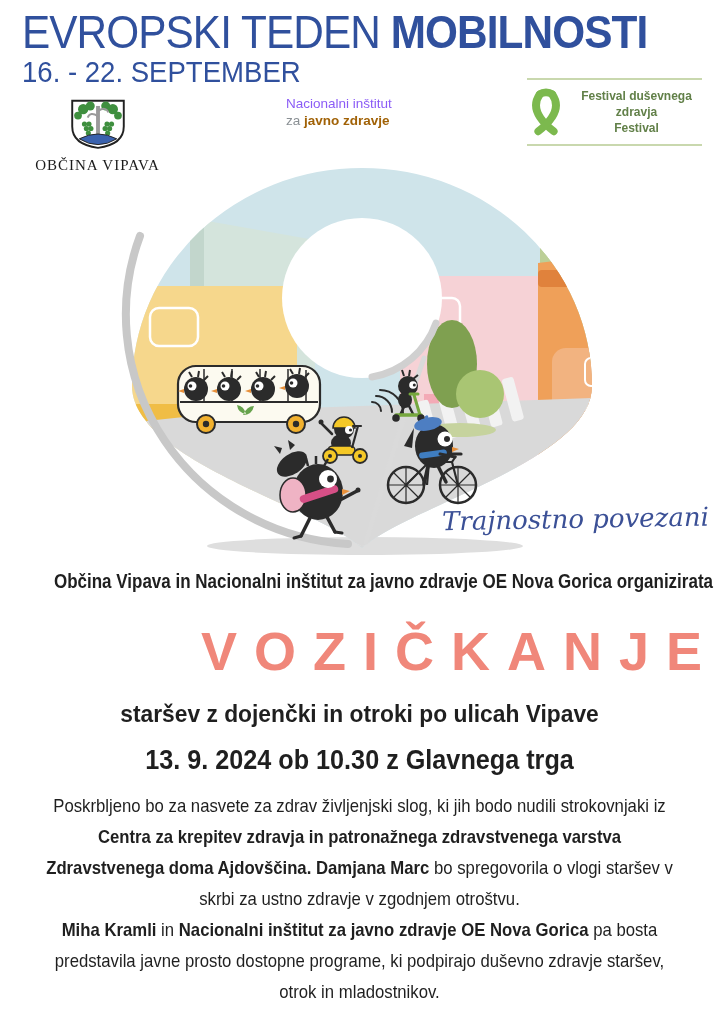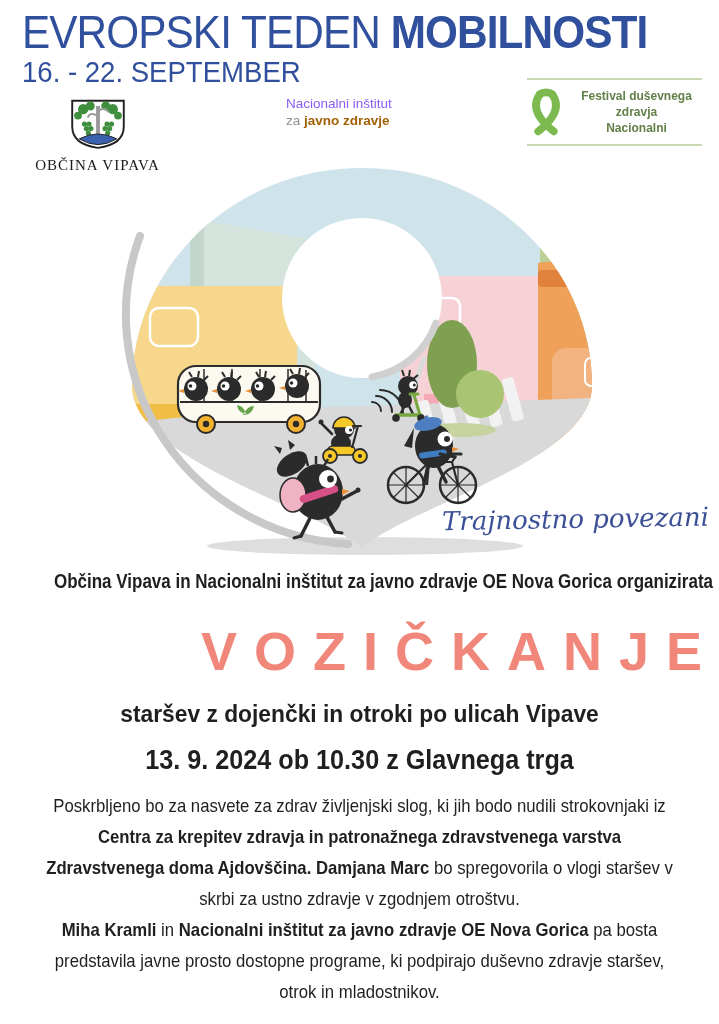--- a/index.html
+++ b/index.html
@@ -118,21 +118,21 @@
   <div class="festival">
     <div class="fest-rule"></div>
     <div class="fest-body">
       <svg width="34" height="56" viewBox="0 0 44 62">
         <path d="M14 8 A11 8 0 0 1 30 8" stroke="#7cb94e" stroke-width="10" fill="none" stroke-linecap="round"></path>
         <path d="M14 8 C 4 22 9 38 32 56" stroke="#7cb94e" stroke-width="10" fill="none" stroke-linecap="round"></path>
         <path d="M30 8 C 40 22 35 38 12 56" stroke="#7cb94e" stroke-width="10" fill="none" stroke-linecap="round"></path>
       </svg>
       <div class="fest-text">
         <div>Festival duševnega zdravja</div>
-        <div>Nacionalni</div>
+        <div>Festival</div>
       </div>
     </div>
     <div class="fest-rule"></div>
   </div>
 
   <svg class="illus" viewBox="0 0 719 420">
     <defs>
       <clipPath id="pinClip">
         <path d="M362 390 C315 348 132 302 132 228 A230 218 0 1 1 592 228 C592 302 409 348 362 390 Z"></path>
       </clipPath>

